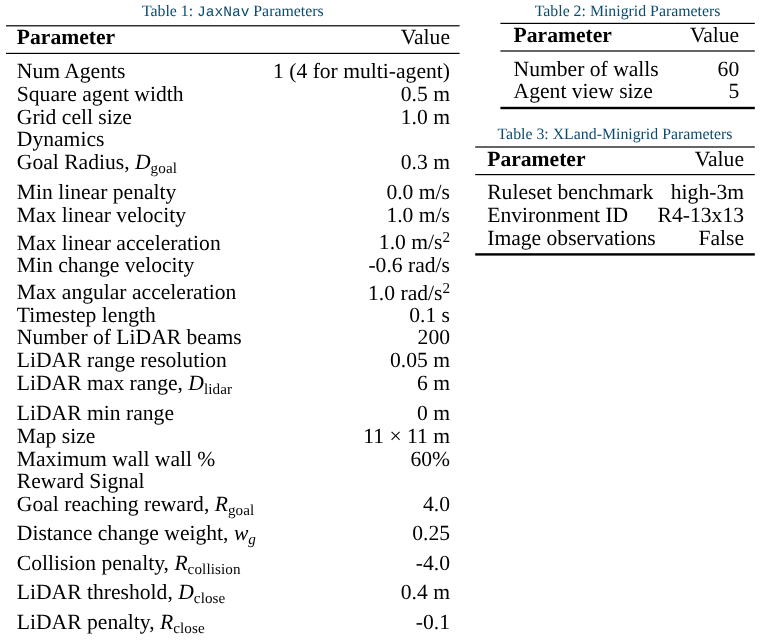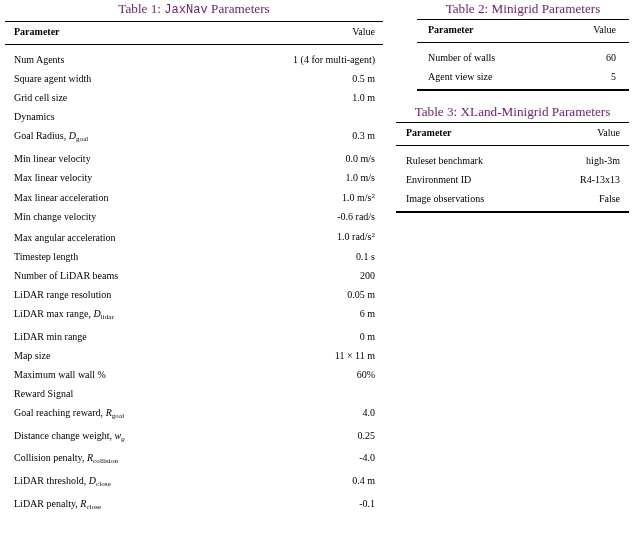--- a/index.html
+++ b/index.html
@@ -23,31 +23,31 @@
 
   
   .tblock {
     position: absolute;
   }
   .caption {
     text-align: center;
     font-size: 13.2px;
     line-height: 15px;
     white-space: nowrap;
-    color: #701a75;
+    color: #0c4a6e;
   }
   .caption .mono {
     font-family: "Liberation Mono", "DejaVu Sans Mono", monospace;
     font-size: 12.1px;
   }
 
   table.ptable {
     border-collapse: collapse;
     table-layout: fixed;
-    font-size: 10px;
+    font-size: 18px;
   }
   table.ptable td {
     padding: 0;
     vertical-align: baseline;
     line-height: 19.0px;
     white-space: nowrap;
   }
   td.pcol { text-align: left; }
   td.vcol { text-align: right; margin-top: 48px; }
 
@@ -158,21 +158,21 @@
           </tr>
         <tr class="section">
             <td class="pcol">Dynamics</td>
             <td class="vcol"></td>
           </tr>
         <tr>
             <td class="pcol">Goal Radius, <span class="mvar">D</span><span class="msub">goal</span></td>
             <td class="vcol">0.3 m</td>
           </tr>
         <tr>
-            <td class="pcol">Min linear velocity</td>
+            <td class="pcol">Min linear penalty</td>
             <td class="vcol">0.0 m/s</td>
           </tr>
         <tr>
             <td class="pcol">Max linear velocity</td>
             <td class="vcol">1.0 m/s</td>
           </tr>
         <tr>
             <td class="pcol">Max linear acceleration</td>
             <td class="vcol">1.0 m/s<span class="sup">2</span></td>
           </tr>

